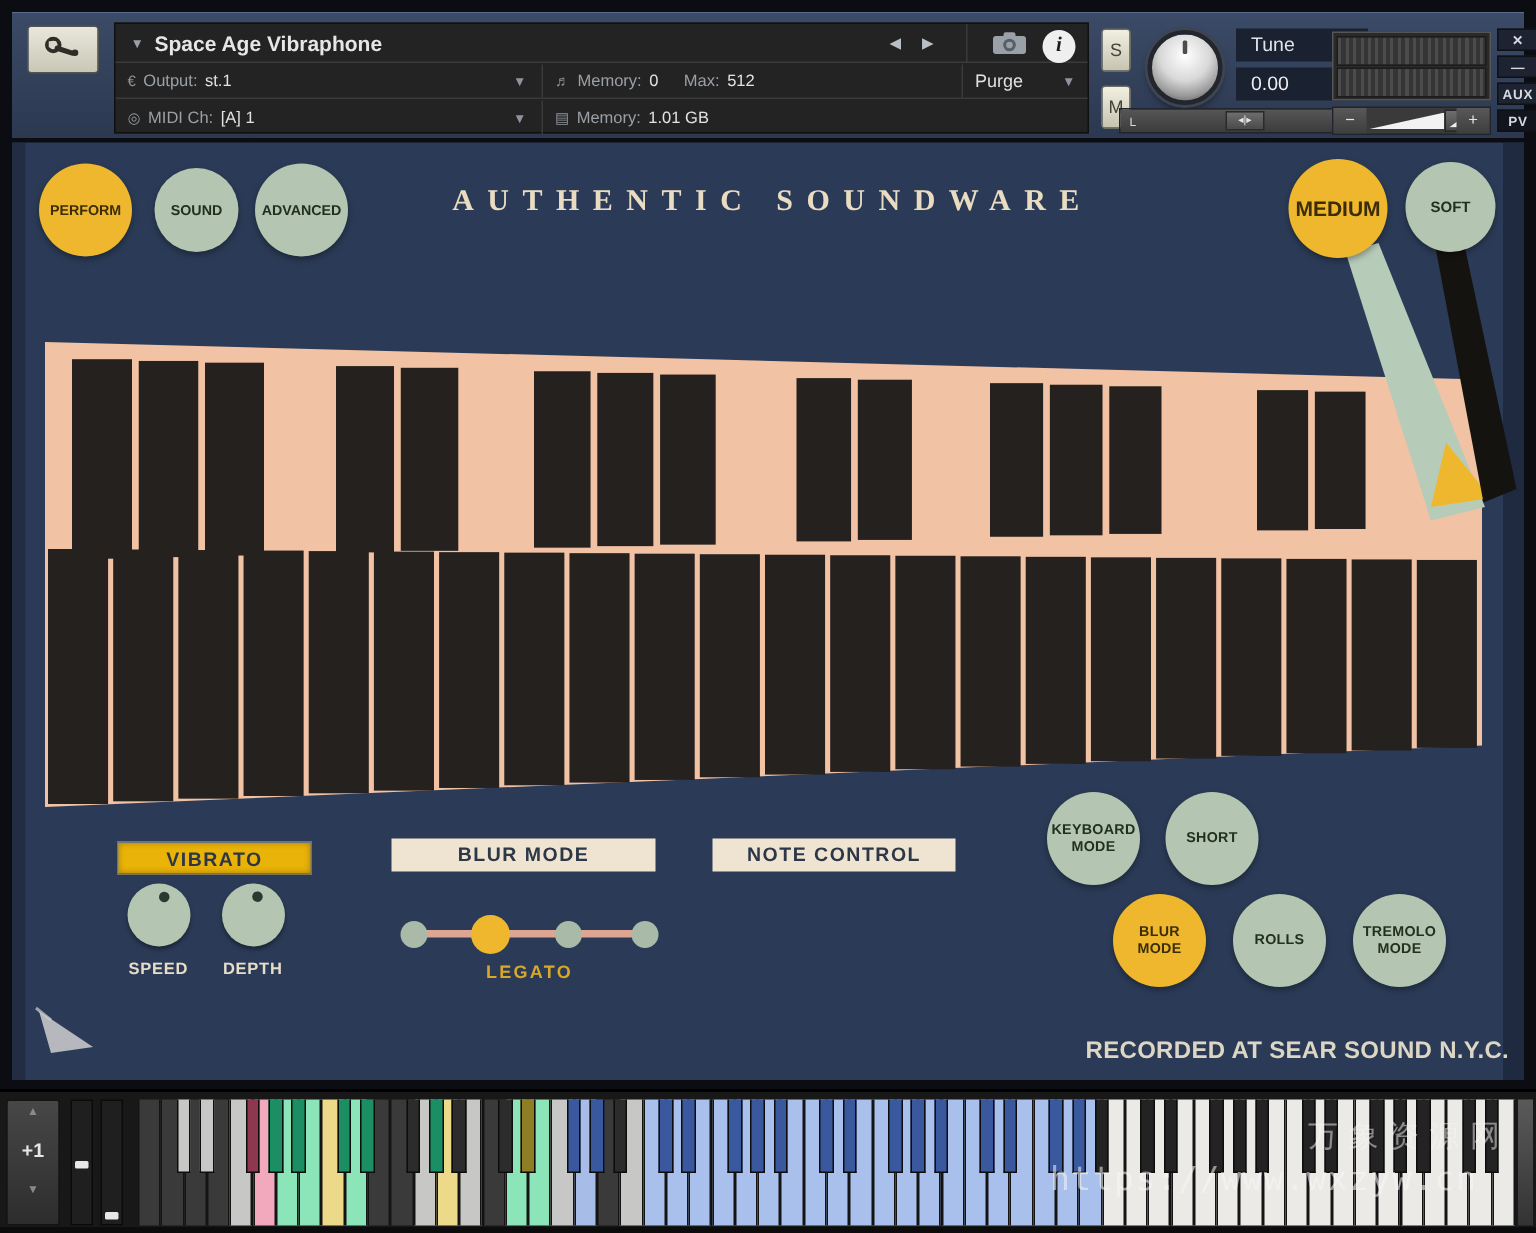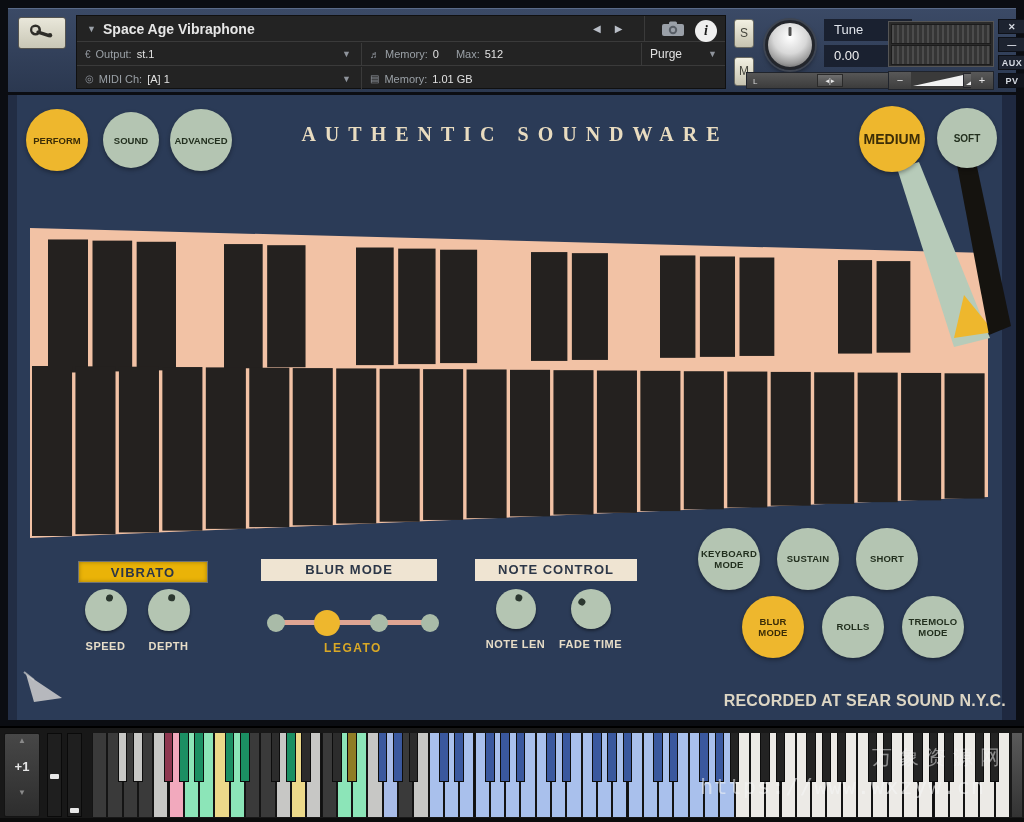--- a/index.html
+++ b/index.html
@@ -340,33 +340,23 @@
     <div id="blur-slider" class="abs">
       <div id="blur-track"></div>
     <span class="blur-dot" style="left: -3px; top: 10.5px; width: 18px; height: 18px;"></span>
         <span class="blur-dot sel" style="left: 44.3333px; top: 6.5px; width: 26px; height: 26px;"></span>
         <span class="blur-dot" style="left: 99.6667px; top: 10.5px; width: 18px; height: 18px;"></span>
         <span class="blur-dot" style="left: 151px; top: 10.5px; width: 18px; height: 18px;"></span>
       </div>
     <div id="blur-selected-label" class="abs">LEGATO</div>
 
     <div id="note-head" class="sec-head">NOTE CONTROL</div>
-    <div id="note-knobs" class="abs"><div class="knob-block" style="width: 75px;"><div class="knob" style="height: 40px; width: 40px;">
-            <div class="knob-rot" style="transform: rotate(12deg);">
-              <span class="knob-dot"></span>
-            </div>
-          </div><div class="knob-label">NOTE LEN</div></div><div class="knob-block" style="width: 75px;"><div class="knob" style="height: 40px; width: 40px;">
-            <div class="knob-rot" style="transform: rotate(-55deg);">
-              <span class="knob-dot"></span>
-            </div>
-          </div><div class="knob-label">FADE TIME</div></div></div>
 
     <div id="mode-row1" class="mode-row">
         <div class="mode-btn c-sage" style="padding: 0px 6px;">KEYBOARD MODE</div>
-        <div class="mode-btn c-sage" style="padding: 0px 6px;">SUSTAIN</div>
         <div class="mode-btn c-sage" style="padding: 0px 6px;">SHORT</div>
       </div>
     <div id="mode-row2" class="mode-row">
         <div class="mode-btn c-yellow" style="padding: 0px 6px;">BLUR MODE</div>
         <div class="mode-btn c-sage" style="padding: 0px 6px;">ROLLS</div>
         <div class="mode-btn c-sage" style="padding: 0px 6px;">TREMOLO MODE</div>
       </div>
 
     <div id="footer-credit" class="abs">RECORDED AT SEAR SOUND N.Y.C.</div>
 

